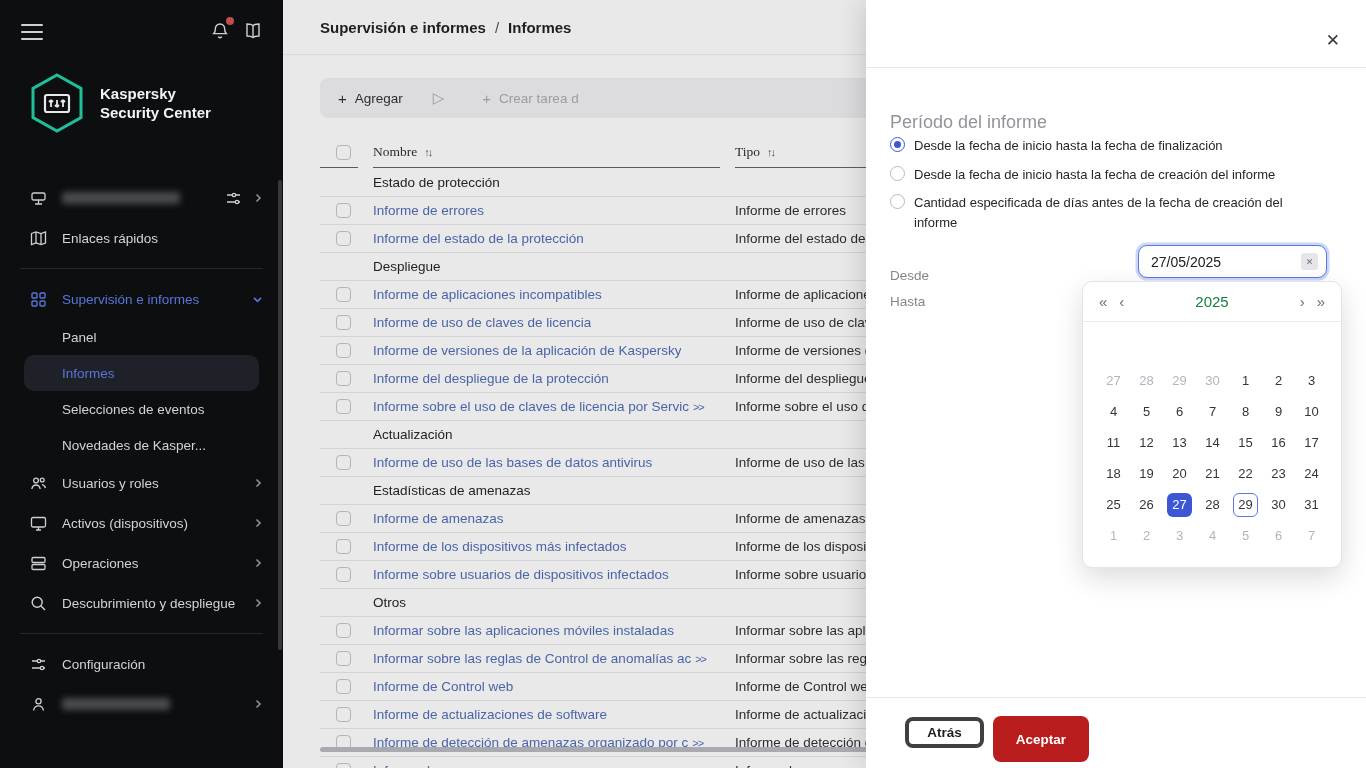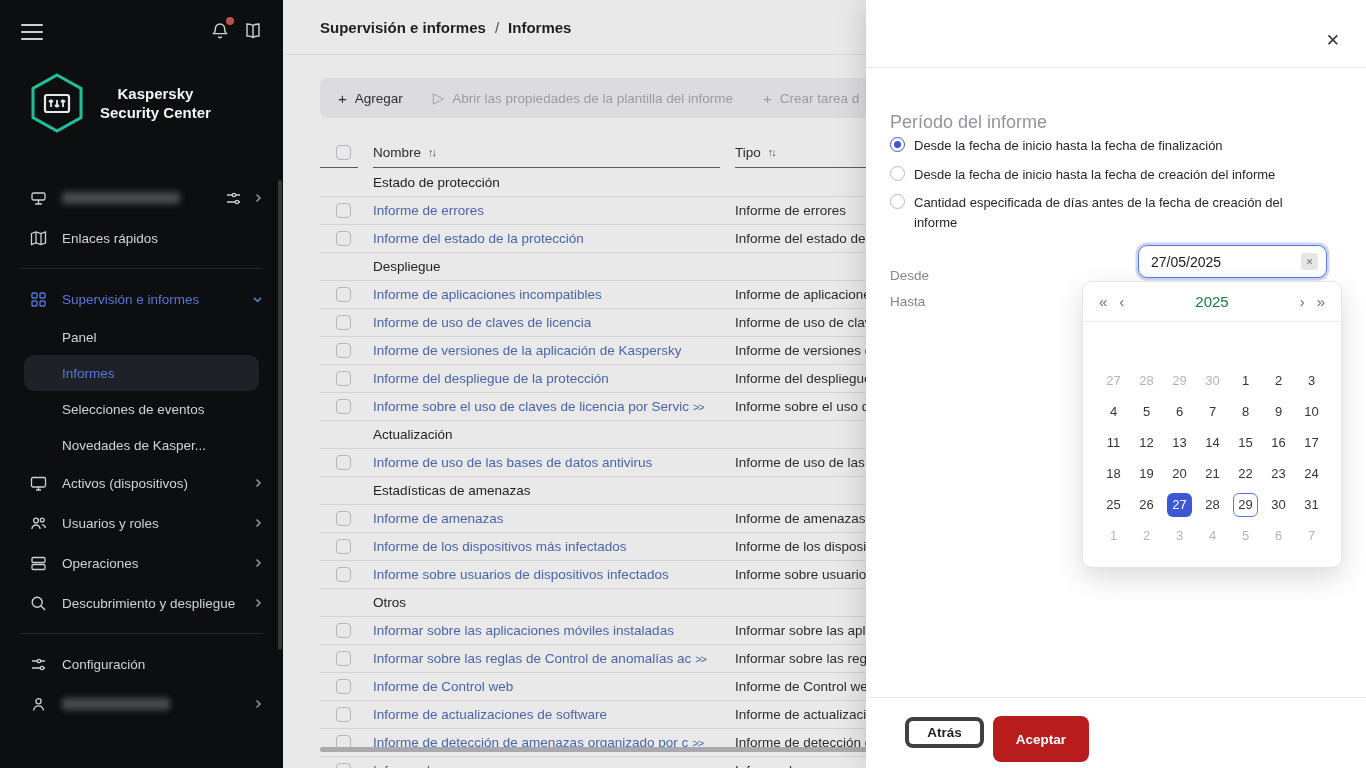--- a/index.html
+++ b/index.html
@@ -8,21 +8,21 @@
 
   
   .sidebar { position:absolute; left:0; top:0; width:283px; height:768px; background:#0d0e10; z-index:1; }
   .hamburger { position:absolute; left:21px; top:24px; width:22px; cursor:pointer; }
   .hamburger span { display:block; height:2px; background:#cfd0d3; margin-bottom:5px; border-radius:1px; }
   .top-icon { position:absolute; color:#cfd0d3; }
   .bell { left:210px; top:21px; }
   .book { left:243px; top:22px; }
   .bell-dot { position:absolute; left:226px; top:17px; width:8px; height:8px; border-radius:50%; background:#c0504d; }
   .logo { position:absolute; left:28px; top:72px; display:flex; align-items:center; }
-  .logo-text { margin-left:14px; color:#f4f4f5; font-size:15px; font-weight:700; line-height:19px;text-align:center; }
+  .logo-text { margin-left:14px; color:#f4f4f5; font-size:15px; font-weight:700; line-height:19px; }
   .nav { position:absolute; left:0; top:178px; right:0; }
   .nav-item { display:flex; align-items:center; height:40px; padding:0 20px 0 28px; color:#d2d3d6; font-size:13.5px; cursor:pointer; }
   .nav-item .nav-icon { width:20px; height:20px; margin-right:14px; display:flex; align-items:center; justify-content:center; color:#cfd0d3; flex:none; }
   .nav-item.active, .nav-item.active .nav-icon { color:#5876d8; }
   .nav-sub { display:flex; align-items:center; height:36px; padding:0 20px 0 62px; color:#d2d3d6; font-size:13.5px; cursor:pointer; }
   .nav-sub.selected { background:#1e2127; border-radius:10px; margin:0 24px; padding:0 0 0 38px; color:#5876d8; }
   .nav-divider { height:1px; background:#26272b; margin:10px 20px; }
   .nav-spacer { flex:1; }
   .chev { color:#8b8c92; display:flex; }
   .chev.blue { color:#5876d8; }
@@ -36,21 +36,21 @@
   .crumb-sep { margin:0 9px; color:#4c4c50; font-weight:400; }
   .toolbar { position:absolute; left:37px; top:78px; width:1030px; height:40px; background:#dcdcde; border-radius:8px;
     display:flex; align-items:center; padding:0 18px; font-size:13.5px; white-space:nowrap; }
   .tbtn { display:flex; align-items:center; margin-right:30px; cursor:pointer; }
   .tbtn .tico { margin-right:8px; font-size:15px; }
   .tbtn.enabled { color:#2e2e31; }
   .tbtn.disabled { color:#9c9ca1; cursor:default; }
 
   .table { position:absolute; left:37px; top:137px; right:-220px; }
   .thead { display:flex; height:31px; align-items:center; font-size:13.5px; color:#2c2c2f; }
-  .hcell { border-bottom:1px solid #5a5b5f; height:100%; display:flex; align-items:center; }
+  .hcell { border-bottom:1px solid #5a5b5f; height:100%; display:flex; align-items:center;font-family:Liberation Serif, serif; }
   .hc-check { width:38px; }
   .hgap { width:15px; }
   .hc-name { width:347px; }
   .hc-tipo { flex:1; }
   .sort { font-size:11px; color:#505054; letter-spacing:-2px; margin-left:7px; }
   .cbox { width:15px; height:15px; border:1px solid #b4b4b9; border-radius:4px; margin-left:16px; flex:none; cursor:pointer; }
   .trow { display:flex; height:28px; align-items:center; border-top:1px solid #d3d3d6; font-size:13.5px; white-space:nowrap; }
   .trow:first-child { border-top:none; }
   .c-check { width:53px; flex:none; display:flex; }
   .c-name { width:362px; flex:none; display:flex; align-items:center; }
@@ -196,42 +196,42 @@
         <span class="nav-label">Selecciones de eventos</span>
         <span class="nav-spacer"></span>
       </div>
       <div class="nav-sub">
         <span class="nav-label">Novedades de Kasper...</span>
         <span class="nav-spacer"></span>
       </div>
       <div class="nav-item">
         <span class="nav-icon">
           <svg width="19" height="19" viewBox="0 0 19 19" fill="none" stroke="currentColor" stroke-width="1.3">
-            <rect x="2.5" y="3.5" width="14" height="9.5" rx="1.5"></rect>
-            <path d="M7 16h5M9.5 13v3"></path>
-          </svg>
-        </span>
-        <span class="nav-label">Activos (dispositivos)</span>
-        <span class="nav-spacer"></span>
-        <span class="chev">
-          <svg width="10" height="10" viewBox="0 0 10 10" fill="none" stroke="currentColor" stroke-width="1.7">
-            <path d="m3.5 1.5 3.5 3.5-3.5 3.5"></path>
-          </svg>
-        </span>
-      </div>
-      <div class="nav-item">
-        <span class="nav-icon">
-          <svg width="19" height="19" viewBox="0 0 19 19" fill="none" stroke="currentColor" stroke-width="1.3">
             <circle cx="7" cy="6.5" r="2.4"></circle>
             <path d="M2.8 15c.5-2.6 2.2-4 4.2-4s3.7 1.4 4.2 4"></path>
             <circle cx="13.2" cy="6" r="1.9"></circle>
             <path d="M13 10.6c1.8.2 3 1.5 3.4 3.4"></path>
           </svg>
         </span>
         <span class="nav-label">Usuarios y roles</span>
+        <span class="nav-spacer"></span>
+        <span class="chev">
+          <svg width="10" height="10" viewBox="0 0 10 10" fill="none" stroke="currentColor" stroke-width="1.7">
+            <path d="m3.5 1.5 3.5 3.5-3.5 3.5"></path>
+          </svg>
+        </span>
+      </div>
+      <div class="nav-item">
+        <span class="nav-icon">
+          <svg width="19" height="19" viewBox="0 0 19 19" fill="none" stroke="currentColor" stroke-width="1.3">
+            <rect x="2.5" y="3.5" width="14" height="9.5" rx="1.5"></rect>
+            <path d="M7 16h5M9.5 13v3"></path>
+          </svg>
+        </span>
+        <span class="nav-label">Activos (dispositivos)</span>
         <span class="nav-spacer"></span>
         <span class="chev">
           <svg width="10" height="10" viewBox="0 0 10 10" fill="none" stroke="currentColor" stroke-width="1.7">
             <path d="m3.5 1.5 3.5 3.5-3.5 3.5"></path>
           </svg>
         </span>
       </div>
       <div class="nav-item">
         <span class="nav-icon">
           <svg width="19" height="19" viewBox="0 0 19 19" fill="none" stroke="currentColor" stroke-width="1.3">
@@ -301,21 +301,20 @@
     <span>Informes</span>
   </div>
 
   <div class="toolbar">
     <div class="tbtn enabled">
       <span class="tico">+</span>
       <span>Agregar</span>
     </div>
     <div class="tbtn disabled">
       <span class="tico">▷</span>
-      <span>Abrir las propiedades de la plantilla del informe</span>
     </div>
     <div class="tbtn disabled">
       <span class="tico">+</span>
       <span>Crear tarea d</span>
     </div>
   </div>
 
   <div class="table">
     <div class="thead">
       <div class="hcell hc-check">

